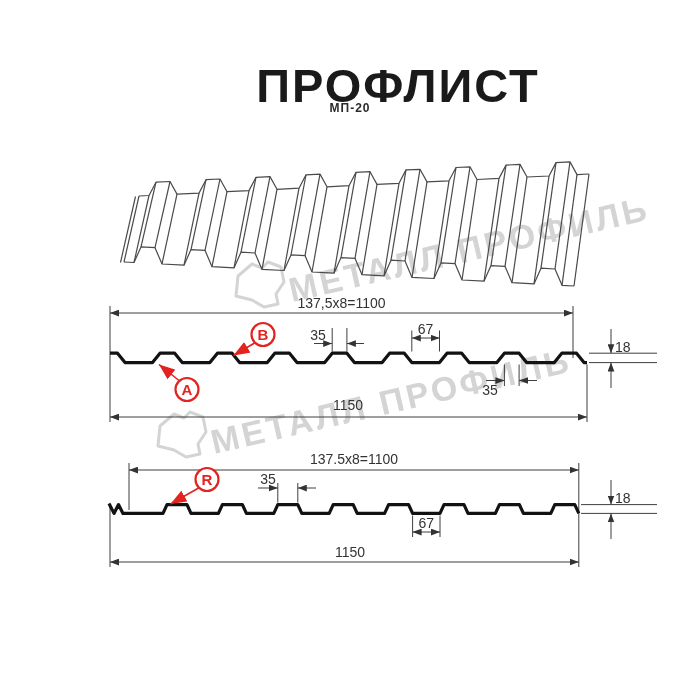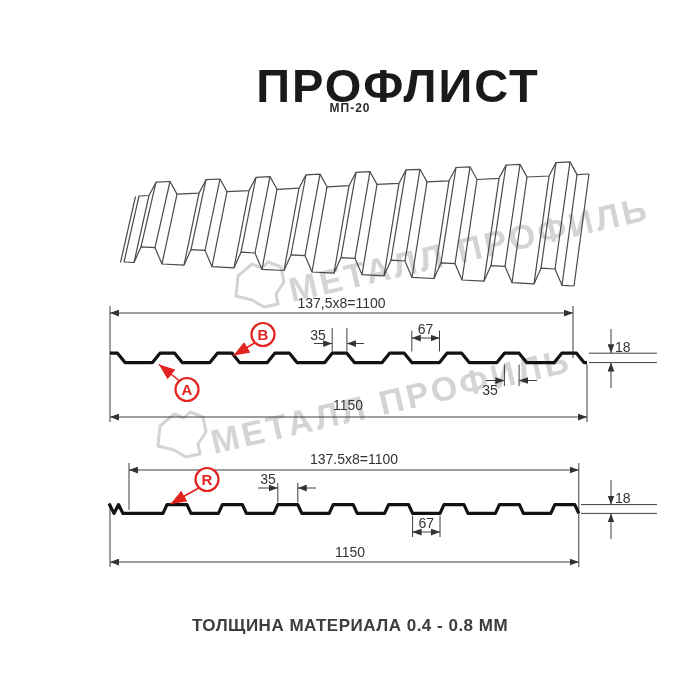--- a/index.html
+++ b/index.html
@@ -166,14 +166,13 @@
       <text class="dimtxt" x="426.3" y="528" text-anchor="middle">67</text>
       <text class="dimtxt" x="615" y="502.5">18</text>
       <text class="dimtxt" x="350" y="557" text-anchor="middle">1150</text>
 
       <path class="red" d="M199.5,487.5 L170.5,504" marker-end="url(#arrR)"></path>
       <circle cx="207" cy="479.5" r="11.5" fill="#fff" stroke="#e2231f" stroke-width="2.2"></circle>
       <text class="redtxt" x="207" y="484.5" text-anchor="middle">R</text>
     </g>
   </svg>
 
-  <div class="footer">ТОЛЩИНА МАТЕРИАЛА 0.4 - 0.8 ММ</div>
 </div>
 
 </body></html>

